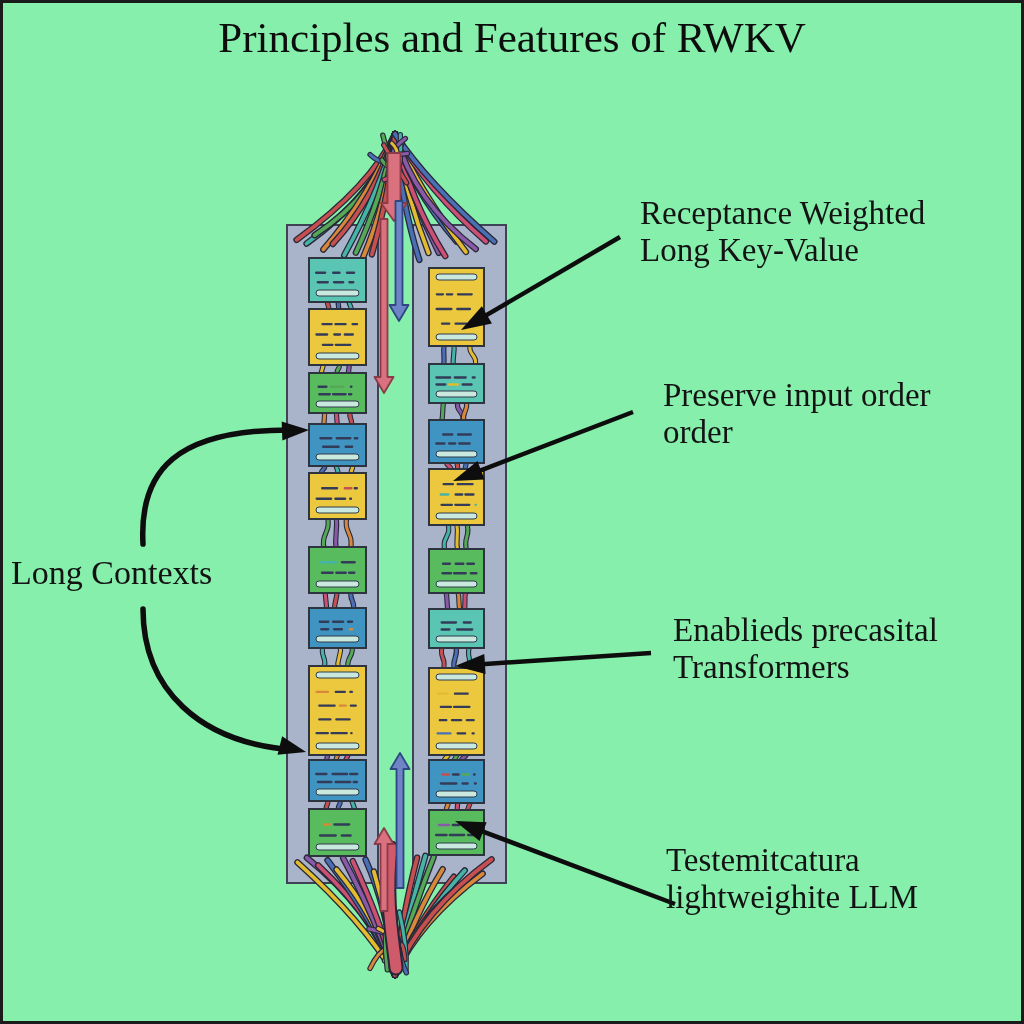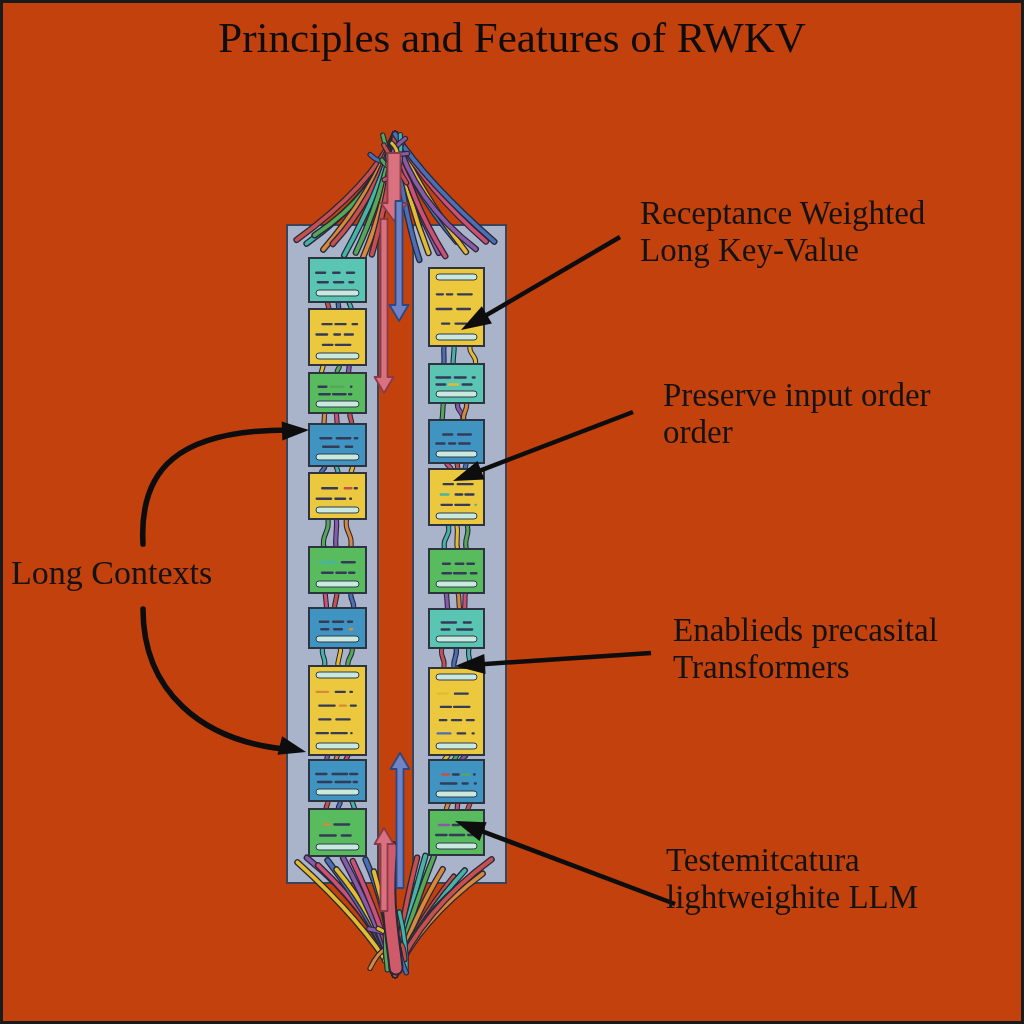--- a/index.html
+++ b/index.html
@@ -1,18 +1,18 @@
 <!DOCTYPE html>
 <html><head>
 <meta charset="utf-8">
 <style>
   html,body{margin:0;padding:0;}
   .page{
     position:relative;width:1024px;height:1024px;box-sizing:border-box;
-    background:#c2410c;border:3px solid #1b1b1b;overflow:hidden;
+    background:#86efac;border:3px solid #1b1b1b;overflow:hidden;
     font-family:"Liberation Serif","DejaVu Serif",serif;
   }
   #diagram{position:absolute;left:0;top:0;}
   .title{
     position:absolute;top:10px;left:0;width:100%;text-align:center;
     font-size:43px;color:#0d0d0d;letter-spacing:0px;
   }
   .lbl{
     position:absolute;font-size:33px;line-height:1.12;color:#131313;
   }

